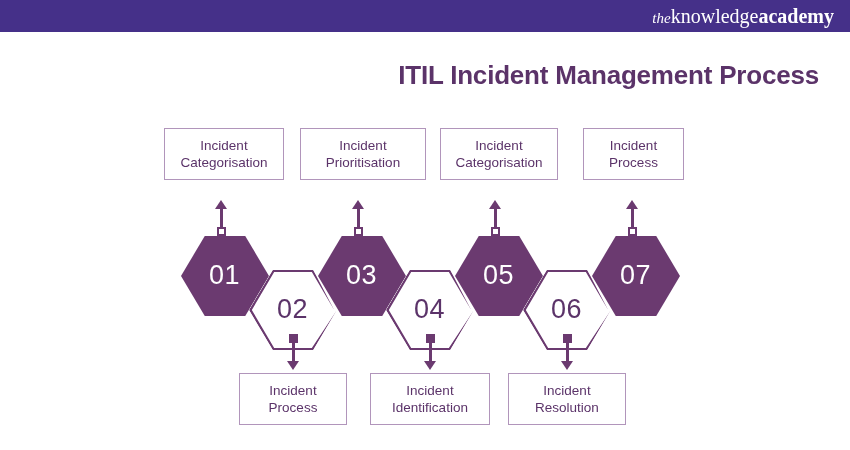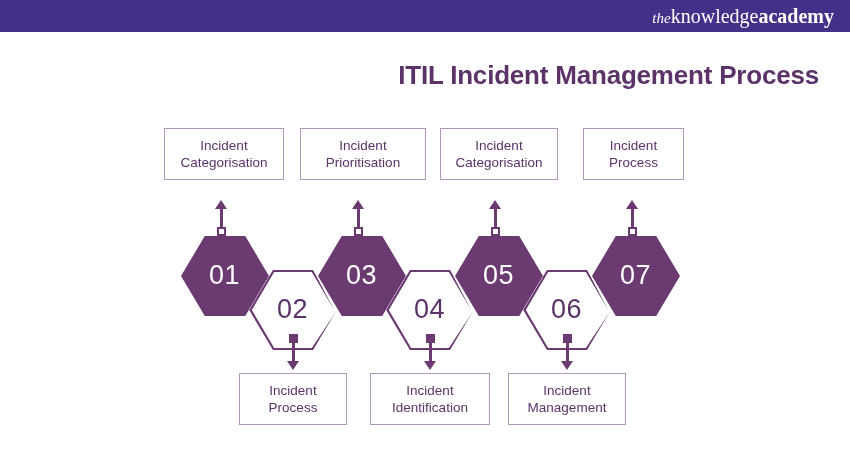--- a/index.html
+++ b/index.html
@@ -289,17 +289,17 @@
   <div class="label-box" style="left:370px; top:373px; width:120px; height:52px;">
     <div>
       <span>Incident</span>
       <span>Identification</span>
     </div>
   </div>
 
   <div class="label-box" style="left:508px; top:373px; width:118px; height:52px;">
     <div>
       <span>Incident</span>
-      <span>Management</span>
+      <span>Resolution</span>
     </div>
   </div>
 
 </div>
 
 </body></html>

